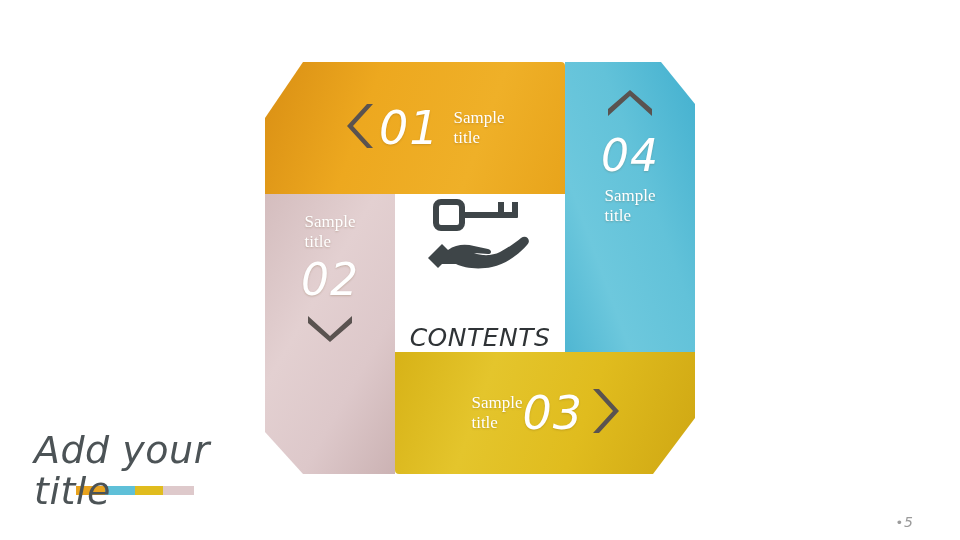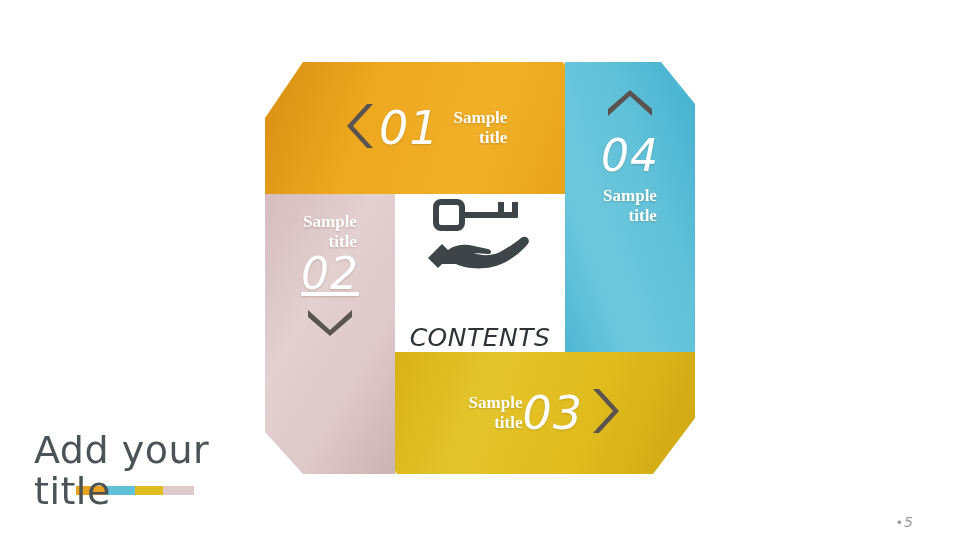--- a/index.html
+++ b/index.html
@@ -100,25 +100,25 @@
     color:#ffffff;
     font-size:46px;
     letter-spacing:1px;
     line-height:1;
     text-shadow:0 1px 2px rgba(90,60,10,.22);
   }
   #panel-04 .num, #panel-02 .num { font-size:44px; }
 
   .stitle {
     font-family:"Liberation Serif", serif;
-    font-weight:bold;
+    font-weight:normal;
     color:#ffffff;
     font-size:17px;
     line-height:1.18;
-    text-align:right;
+    text-align:left;
     text-shadow:0 1px 2px rgba(90,60,10,.25);
   }
 
   .chev { display:block; }
 
   .contents-label {
     font-family:"DejaVu Sans", sans-serif;
     font-style:italic;
     font-weight:300;
     font-size:25px;
@@ -130,20 +130,21 @@
   .key-hand-icon { margin-bottom:2px; }
 
   
   #slide-title-block {
     position:absolute;
     left:34px; top:430px;
     width:240px; height:105px;
   }
   #slide-title {
     font-family:"DejaVu Sans", sans-serif;
+    font-style:italic;
     font-weight:400;
     font-size:38px;
     line-height:1.08;
     color:#4c5356;
     letter-spacing:.5px;
     position:relative;
     z-index:2;
   }
   #title-underline {
     position:absolute;
@@ -200,21 +201,21 @@
       </span>
     </div>
   </div>
 
   <div class="panel" id="panel-02">
     <div class="inner">
       <span class="stitle">
         <span>Sample</span><br>
         <span>title</span>
       </span>
-      <span class="num" style="margin-top:0;text-decoration:underline;">02</span>
+      <span class="num" style="margin-top:6px;">02</span>
       <span class="chev" style="margin-top:10px;">
         <svg width="52" height="30" viewBox="0 0 52 30">
           <path d="M4 4 L26 24 L48 4 L48 11 L26 30 L4 11 Z" fill="#5A5350"></path>
         </svg>
       </span>
     </div>
   </div>
 
   <div class="panel" id="panel-03">
     <div class="inner">

